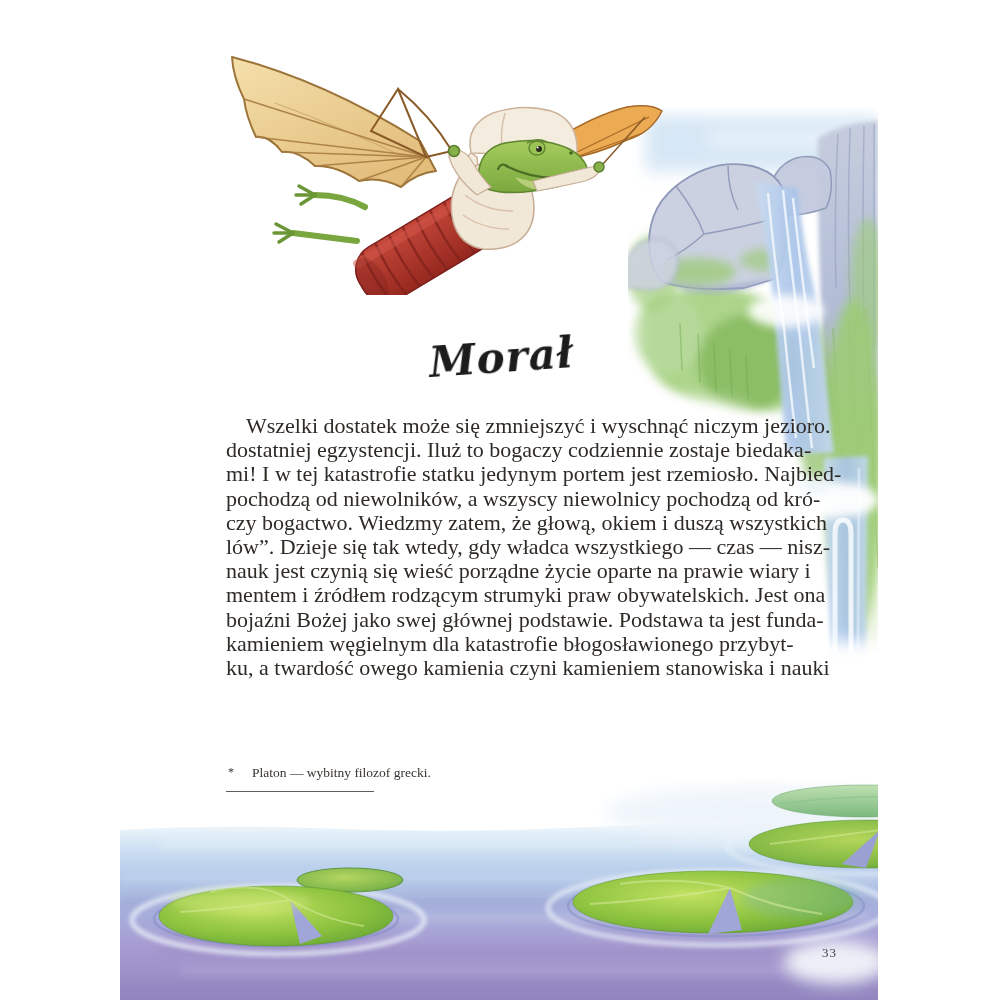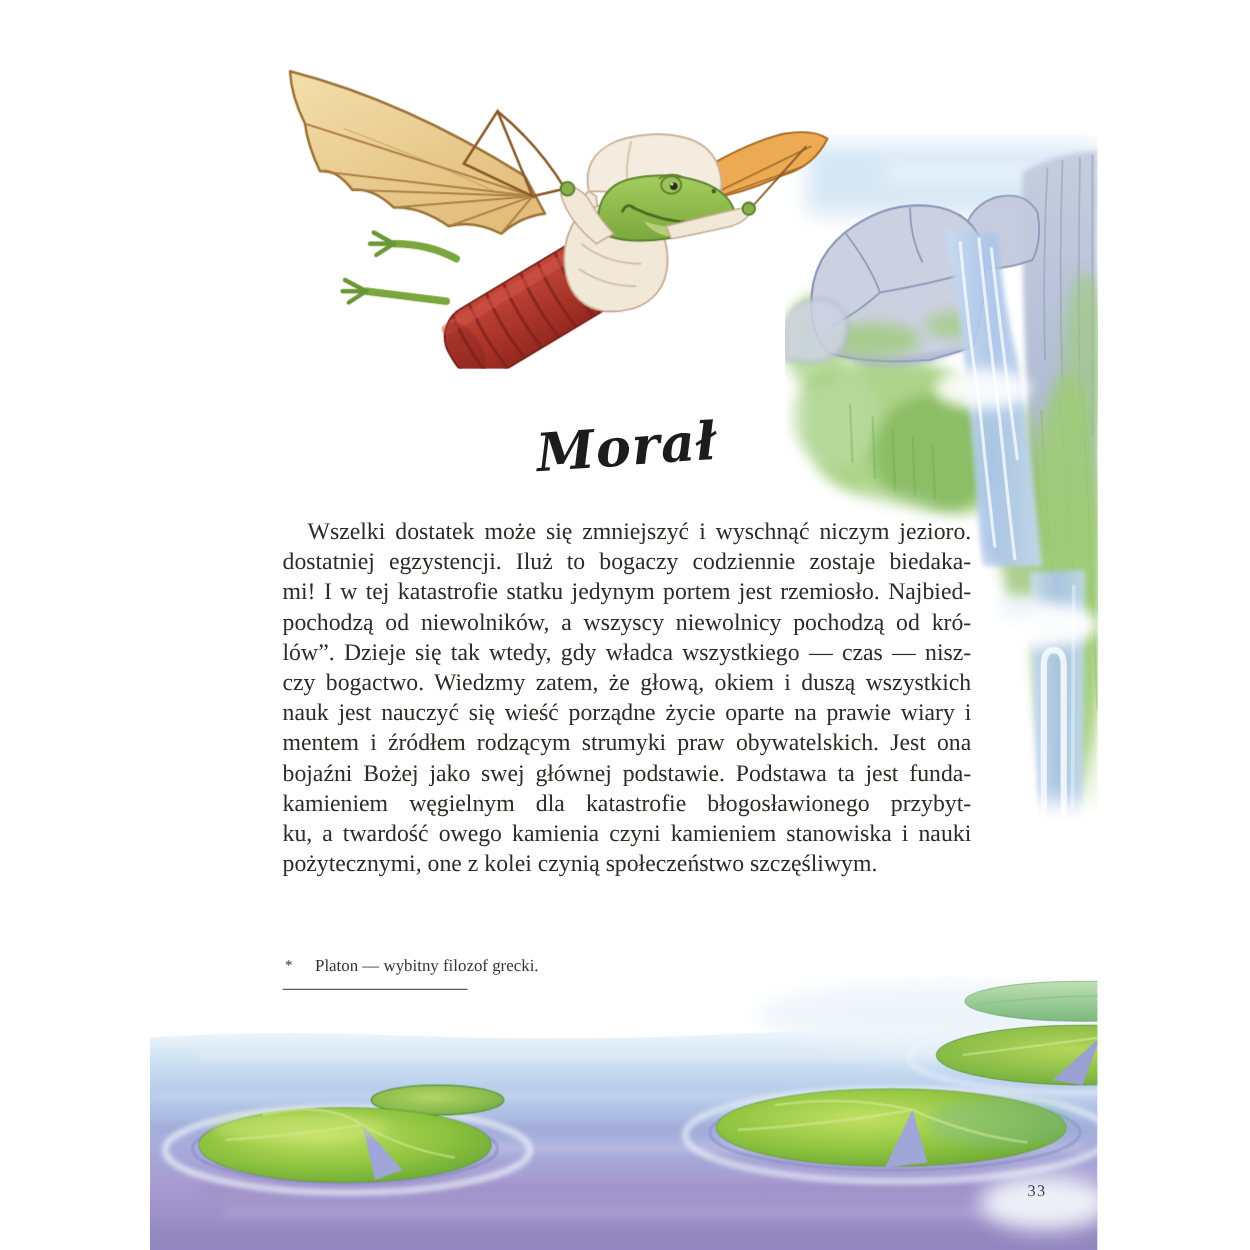--- a/index.html
+++ b/index.html
@@ -7,21 +7,21 @@
         font-family:"Liberation Serif", serif;}
   .page svg{position:absolute;display:block;}
   .cliff{left:628px;top:108px;width:250px;height:585px;}
   .frog{left:215px;top:45px;width:460px;height:250px;}
   .pond{left:120px;top:780px;width:758px;height:220px;}
   .title{position:absolute;left:225px;top:328px;width:553px;text-align:center;
          font-family:"DejaVu Serif", serif;font-style:italic;font-weight:700;
          font-size:42px;line-height:60px;color:#1c1c1c;letter-spacing:1px;
          transform:rotate(-4deg);}
   .body{position:absolute;left:226px;top:414px;width:551px;color:#2e2a26;
-        font-size:19px;line-height:24.2px;}
+        font-size:22px;line-height:24.2px;}
   .line{text-align:justify;text-align-last:justify;white-space:nowrap;height:24.2px;}
   .line.first{text-indent:20px;}
   .line.last{text-align-last:left;}
   .frule{position:absolute;left:226px;top:791px;width:148px;height:1px;background:#5d5d5d;}
   .footnote{position:absolute;left:228px;top:765px;width:420px;font-size:13.5px;color:#38332e;}
   .fmark{display:inline-block;width:24px;font-size:12px;vertical-align:1px;}
   .pagenum{position:absolute;left:822px;top:945px;width:32px;
            font-size:13px;letter-spacing:1px;color:#3b3b46;z-index:5;}
 </style>
 </head>
@@ -312,28 +312,27 @@
     <ellipse cx="716" cy="182" rx="52" ry="22" fill="#f6f9fc" opacity="0.9" filter="url(#pb8)"></ellipse>
   </svg>
 
   <div class="title">Morał</div>
 
   <div class="body">
     <div class="line first">Wszelki dostatek może się zmniejszyć i wyschnąć niczym jezioro.</div>
     <div class="line">dostatniej egzystencji. Iluż to bogaczy codziennie zostaje biedaka-</div>
     <div class="line">mi! I w tej katastrofie statku jedynym portem jest rzemiosło. Najbied-</div>
     <div class="line">pochodzą od niewolników, a wszyscy niewolnicy pochodzą od kró-</div>
+    <div class="line">czy bogactwo. Wiedzmy zatem, że głową, okiem i duszą wszystkich</div>
     <div class="line">lów”. Dzieje się tak wtedy, gdy władca wszystkiego — czas — nisz-</div>
-    <div class="line">czy bogactwo. Wiedzmy zatem, że głową, okiem i duszą wszystkich</div>
-    <div class="line">nauk jest nauczyć się wieść porządne życie oparte na prawie wiary i</div>
+    <div class="line">nauk jest czynią się wieść porządne życie oparte na prawie wiary i</div>
     <div class="line">mentem i źródłem rodzącym strumyki praw obywatelskich. Jest ona</div>
     <div class="line">bojaźni Bożej jako swej głównej podstawie. Podstawa ta jest funda-</div>
     <div class="line">kamieniem węgielnym dla katastrofie błogosławionego przybyt-</div>
     <div class="line">ku, a twardość owego kamienia czyni kamieniem stanowiska i nauki</div>
-    <div class="line last">pożytecznymi, one z kolei czynią społeczeństwo szczęśliwym.</div>
   </div>
 
   <div class="frule"></div>
   <div class="footnote">
     <span class="fmark">*</span><span class="ftext">Platon — wybitny filozof grecki.</span>
   </div>
 
   <div class="pagenum">33</div>
 
 </div>

